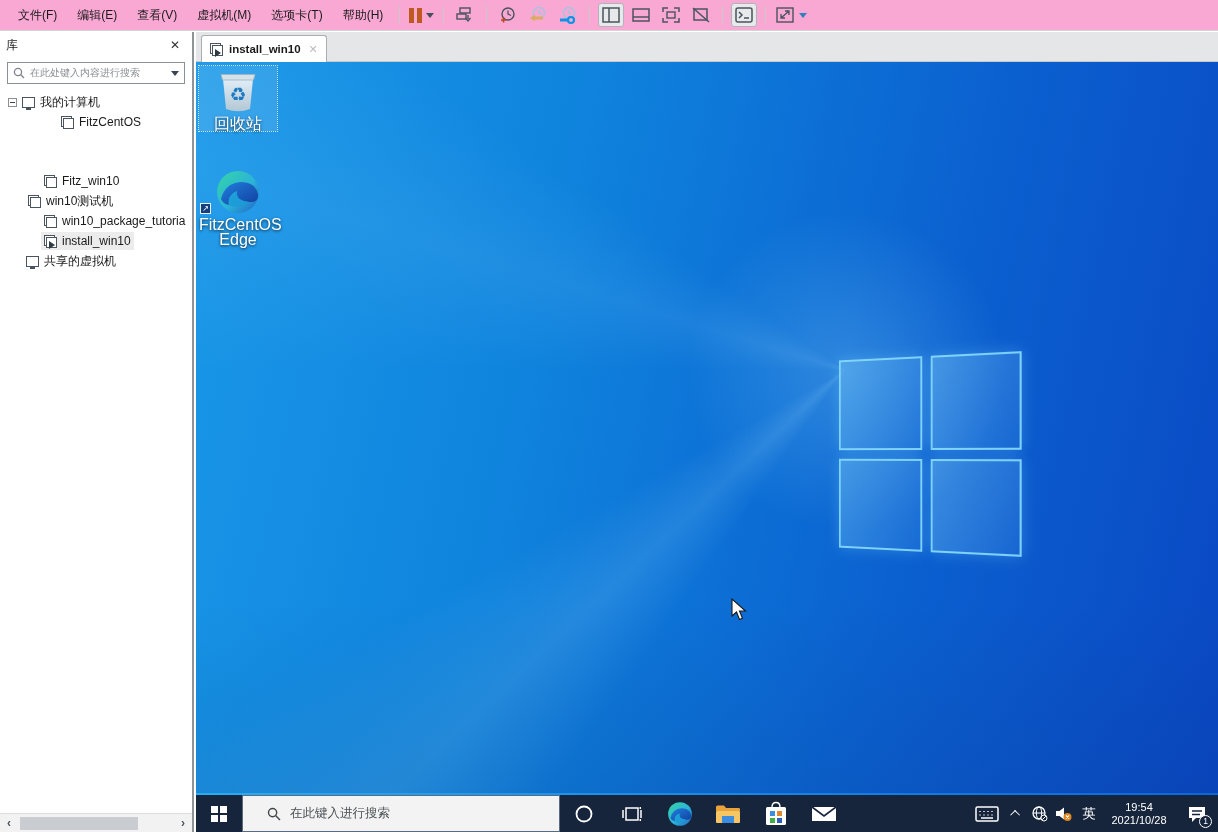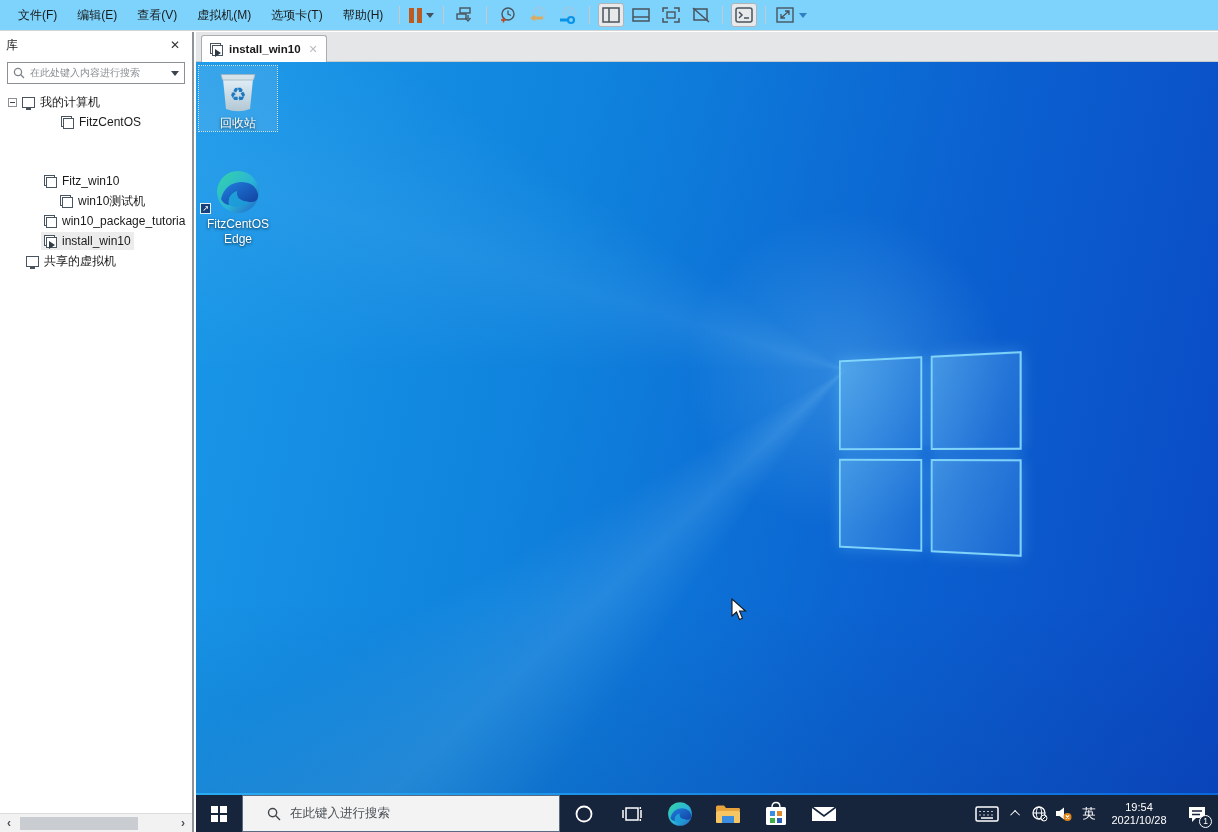--- a/index.html
+++ b/index.html
@@ -1,21 +1,21 @@
 <!DOCTYPE html>
 <html><head>
 <meta charset="utf-8">
 <style>
   * { margin:0; padding:0; box-sizing:border-box; }
   html,body { width:1218px; height:832px; overflow:hidden; }
   body { font-family:"Liberation Sans","DejaVu Sans",sans-serif; font-size:12px; color:#1a1a1a; background:#fff; }
   .app { position:relative; width:1218px; height:832px; background:#fff; }
 
   
-  .menubar { position:absolute; top:0; left:0; right:0; height:31px; background:#7dd3fc; border-bottom:1px solid #d4d4d4; display:flex; align-items:center; padding-left:8px; }
+  .menubar { position:absolute; top:0; left:0; right:0; height:31px; background:#f9a8d4; border-bottom:1px solid #d4d4d4; display:flex; align-items:center; padding-left:8px; }
   .menu-item { padding:4px 10px; cursor:default; }
   .tb-sep { width:1px; height:18px; background:#c9c9c9; margin:0 6px; }
   .tb-btn { height:24px; min-width:26px; display:flex; align-items:center; justify-content:center; border:1px solid transparent; border-radius:3px; margin:0 2px; }
   .tb-btn.active { background:#e7e9eb; border-color:#aeb4ba; }
   .caret { width:0; height:0; border-left:4px solid transparent; border-right:4px solid transparent; border-top:5px solid #44505c; margin-left:4px; }
   .caret.blue { border-top-color:#2f80c0; }
   .pause-bars { display:flex; gap:3px; }
   .pause-bars i { display:block; width:5px; height:15px; background:#bf5a1f; }
 
   
@@ -55,21 +55,21 @@
     background:
       linear-gradient(to bottom, rgba(0,0,0,0) 70%, rgba(6,30,90,0.12) 100%),
       radial-gradient(circle at 63.5% 40%, rgba(150,225,255,0.25) 0%, rgba(150,225,255,0) 20%),
       conic-gradient(from 215deg at 63.5% 40%, rgba(255,255,255,0) 0deg, rgba(170,230,255,0.14) 12deg, rgba(255,255,255,0) 26deg, rgba(255,255,255,0) 55deg, rgba(160,220,255,0.10) 72deg, rgba(255,255,255,0) 90deg),
       linear-gradient(102deg, #1a98e8 0%, #0f83dd 34%, #0b61d0 68%, #0a47c3 100%);
   }
   .winlogo { position:absolute; left:633px; top:294px; width:194px; height:196px; transform:perspective(700px) rotateY(-20deg); display:grid; grid-template-columns:1fr 1fr; grid-template-rows:1fr 1fr; gap:9px; }
   .winlogo .pane { border:2px solid rgba(140,224,255,0.85); background:linear-gradient(115deg, rgba(130,208,250,0.40), rgba(80,160,238,0.18)); box-shadow:0 0 14px rgba(120,210,255,0.30); }
 
   .dicon { position:absolute; width:78px; text-align:center; color:#fff; }
-  .dicon .dlabel { font-size:12px; line-height:15px; text-shadow:0 1px 3px rgba(0,0,0,0.75); margin-top:2px; }
+  .dicon .dlabel { font-size:16px; line-height:15px; text-shadow:0 1px 3px rgba(0,0,0,0.75); margin-top:2px; }
   .dicon.selected { background:rgba(255,255,255,0.10); outline:1px dotted rgba(240,240,225,0.85); }
   .dicon .art { height:48px; display:flex; align-items:flex-end; justify-content:center; }
 
   .edge-badge { position:absolute; left:1px; bottom:1px; width:11px; height:11px; background:#16407c; border:1px solid #e8eef5; display:flex; align-items:center; justify-content:center; color:#fff; font-size:8px; line-height:1; }
 
   .cursor { position:absolute; left:535px; top:536px; }
 
   
   .taskbar-glow { position:absolute; left:0; right:0; bottom:37px; height:2px; background:linear-gradient(90deg,#2bb0f5,#0b6ce0); opacity:.9; }
   .taskbar { position:absolute; left:0; right:0; bottom:0; height:37px; background:#17253c; display:flex; align-items:center; }
@@ -212,21 +212,21 @@
         <span class="lbl">我的计算机</span>
       </div>
       <div class="tree-row" style="padding-left:61px;">
         <span class="vm-icon"></span>
         <span class="lbl">FitzCentOS</span>
       </div>
       <div class="tree-row" style="padding-left:44px;margin-top:39px;">
         <span class="vm-icon"></span>
         <span class="lbl">Fitz_win10</span>
       </div>
-      <div class="tree-row" style="padding-left:60px;">
+      <div class="tree-row" style="padding-left:28px;">
         <span class="vm-icon"></span>
         <span class="lbl">win10测试机</span>
       </div>
       <div class="tree-row" style="padding-left:44px;">
         <span class="vm-icon"></span>
         <span class="lbl">win10_package_tutoria</span>
       </div>
       <div class="tree-row selected" style="padding-left:41px;">
         <span class="sel-wrap">
           <span class="vm-icon play">

